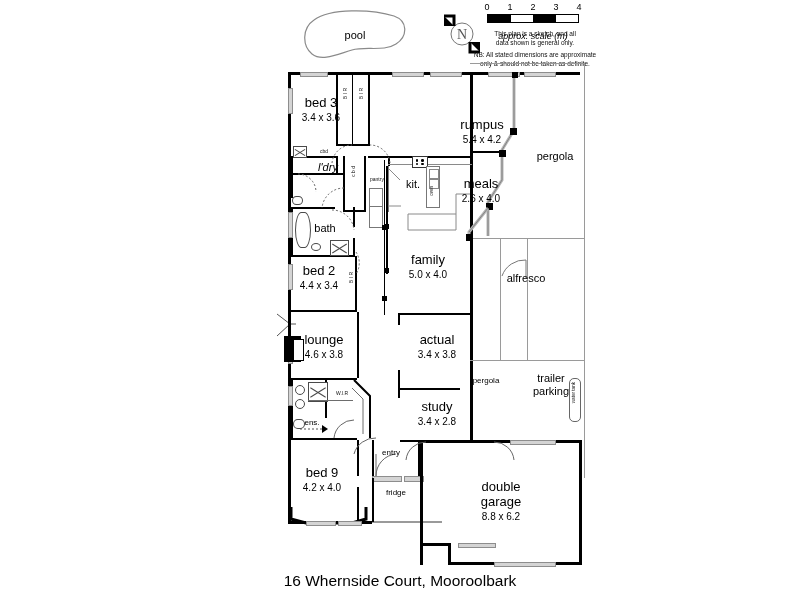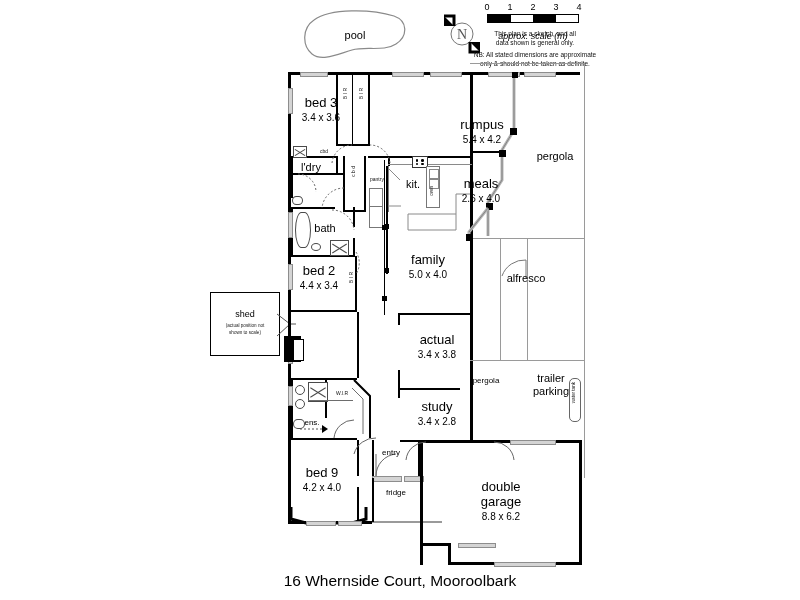--- a/index.html
+++ b/index.html
@@ -119,27 +119,20 @@
 
   <div id="pool">
     <svg width="110" height="55" viewBox="0 0 110 55">
       <path d="M14,10 C30,-2 72,-1 94,6 C108,11 108,26 96,34
                C84,42 66,36 52,40 C38,44 22,52 12,44
                C2,36 2,18 14,10 Z" fill="#fff" stroke="#8a8a8a" stroke-width="1.2"></path>
     </svg>
     <div class="lbl">pool</div>
   </div>
 
-  <div id="shed">
-    <div class="nm">shed</div>
-    <div class="sub">
-      <span>(actual position not</span><br>
-      <span>shown to scale)</span>
-    </div>
-  </div>
 
   <svg class="abs" style="left:276px;top:312px;" width="24" height="28">
     <path d="M1,2 L14,12 L1,24" fill="none" stroke="#555" stroke-width="1"></path>
     <path d="M14,12 L20,12" stroke="#555" stroke-width="1"></path>
   </svg>
 
   <div class="thin" style="left:584px;top:63px;width:1px;height:415px;"></div>
   <div class="thin" style="left:470px;top:63px;width:115px;height:1px;"></div>
   <div class="thin" style="left:470px;top:238px;width:115px;height:1px;"></div>
   <div class="thin" style="left:470px;top:360px;width:115px;height:1px;"></div>
@@ -383,20 +376,24 @@
     <span class="dm">2.6 x 4.0</span>
   </div>
   <div class="rlabel" style="left:285px;top:264px;width:68px;">
     <span class="nm">bed 2</span>
     <span class="dm">4.4 x 3.4</span>
   </div>
   <div class="rlabel" style="left:392px;top:253px;width:72px;">
     <span class="nm">family</span>
     <span class="dm">5.0 x 4.0</span>
   </div>
+  <div class="rlabel" style="left:288px;top:333px;width:72px;">
+    <span class="nm">lounge</span>
+    <span class="dm">4.6 x 3.8</span>
+  </div>
   <div class="rlabel" style="left:404px;top:333px;width:66px;">
     <span class="nm">actual</span>
     <span class="dm">3.4 x 3.8</span>
   </div>
   <div class="rlabel" style="left:404px;top:400px;width:66px;">
     <span class="nm">study</span>
     <span class="dm">3.4 x 2.8</span>
   </div>
   <div class="rlabel" style="left:288px;top:466px;width:68px;">
     <span class="nm">bed 9</span>
@@ -419,21 +416,21 @@
   </div>
   <div class="rlabel xs" style="left:466px;top:376px;width:40px;">
     <span class="nm">pergola</span>
   </div>
   <div class="rlabel sm" style="left:390px;top:178px;width:46px;">
     <span class="nm">kit.</span>
   </div>
   <div class="rlabel sm" style="left:302px;top:222px;width:46px;">
     <span class="nm">bath</span>
   </div>
-  <div class="rlabel sm" style="left:291px;top:161px;width:40px;">
+  <div class="rlabel sm" style="left:308px;top:161px;width:40px;font-style:italic;">
     <span class="nm">l'dry</span>
   </div>
   <div class="rlabel xs" style="left:294px;top:418px;width:36px;">
     <span class="nm">ens.</span>
   </div>
   <div class="rlabel xs" style="left:370px;top:448px;width:42px;">
     <span class="nm">entry</span>
   </div>
   <div class="rlabel xs" style="left:374px;top:488px;width:44px;">
     <span class="nm">fridge</span>

